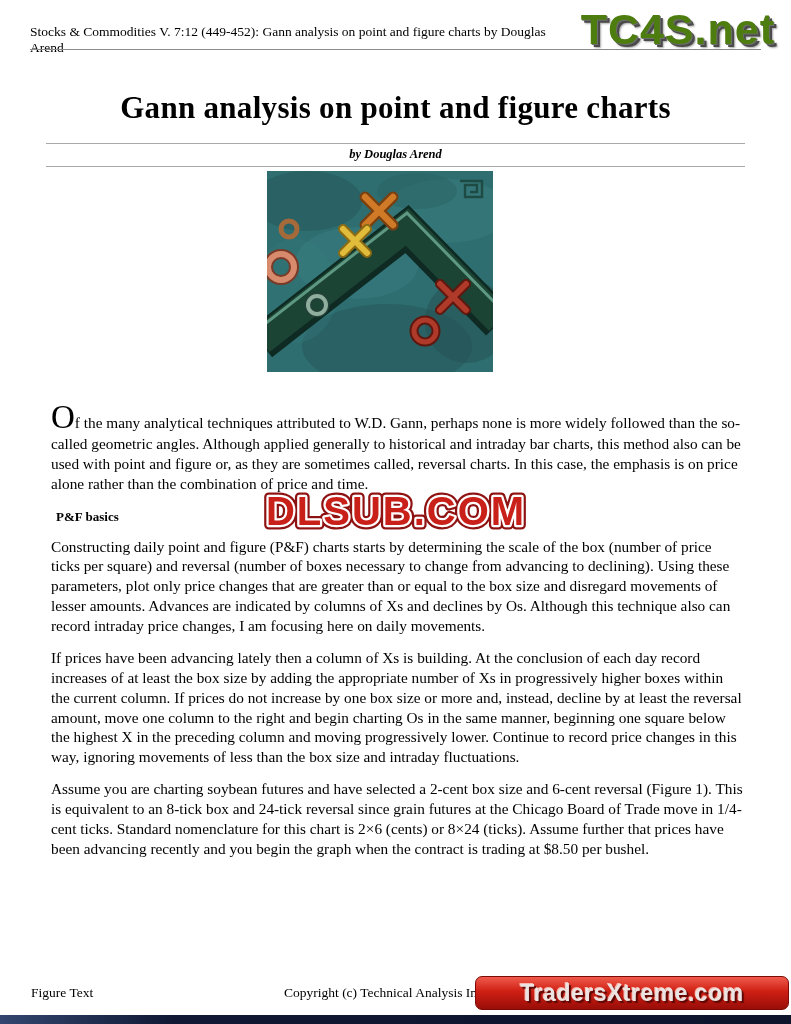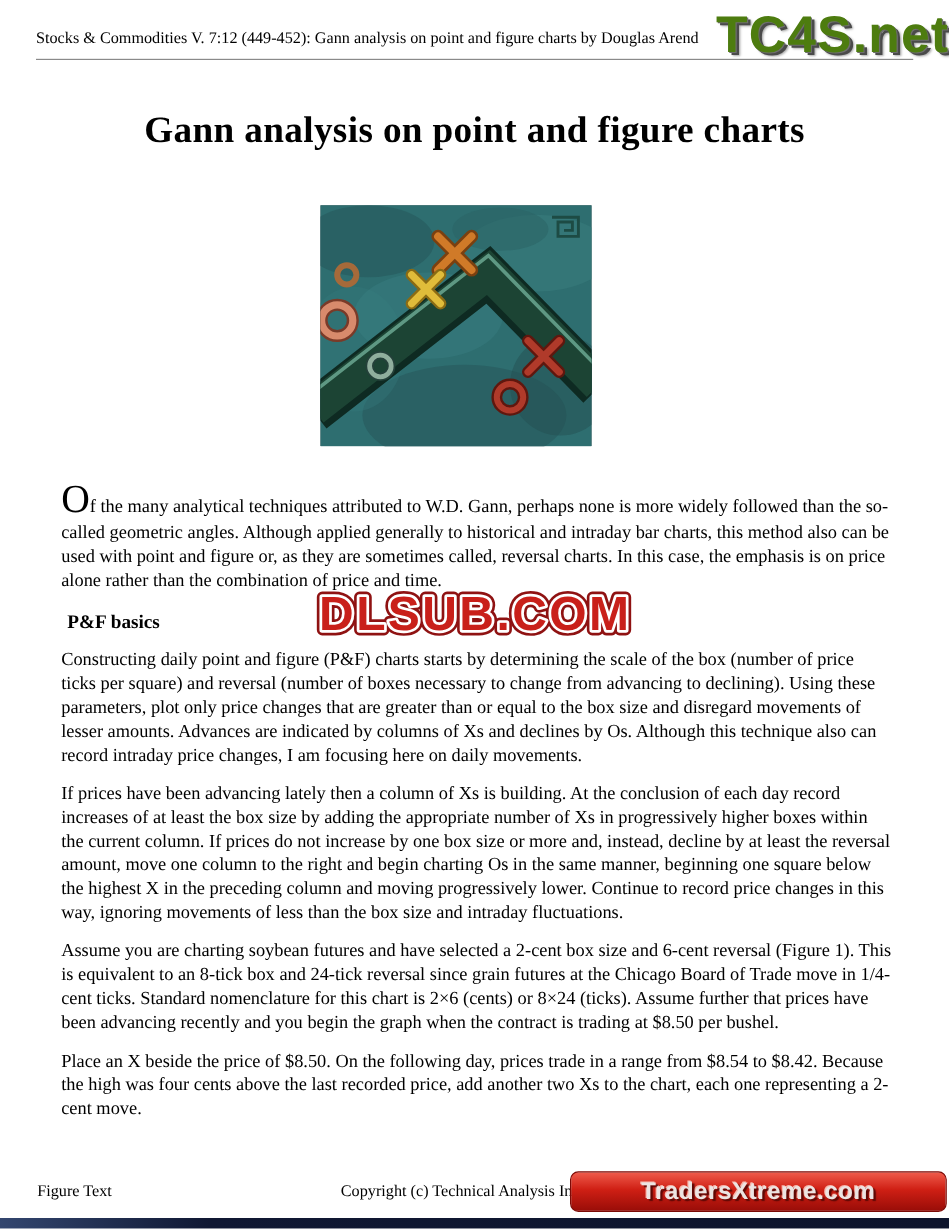--- a/index.html
+++ b/index.html
@@ -3,22 +3,22 @@
 <meta charset="utf-8">
 <style>
   html,body { margin:0; padding:0; background:#e8e8e8; }
   .page {
     position:relative; width:791px; height:1024px; margin:0 auto;
     background:#ffffff; overflow:hidden;
     font-family:"Liberation Serif", serif; color:#000;
   }
 
   
-  .header { position:absolute; top:8px; left:30px; right:0;
-    display:flex; justify-content:space-between; align-items:flex-start;text-align:right; }
+  .header { position:absolute; top:8px; left:30px; right:16px;
+    display:flex; justify-content:space-between; align-items:flex-start; }
   .citation { font-size:13.5px; margin-top:16px; }
   .logo {
     font-family:"Liberation Sans", sans-serif; font-weight:bold;
     font-size:43px; line-height:1; color:#4d7c0f; letter-spacing:1px;
     text-shadow:1px 1px 0 #6e6e6e, 3px 3px 0 #4a4a4a, 4px 4px 2px rgba(0,0,0,.35);
   }
   .header-rule { position:absolute; top:49px; left:30px; right:30px;
     border-top:1px solid #8a8a8a; }
 
   
@@ -31,57 +31,58 @@
 
   
   .artwork { position:absolute; top:171px; left:267px; width:226px; height:201px;
     box-shadow:0 0 0 1px #3a5f60 inset; }
 
   
   .content { position:absolute; top:390px; left:51px; width:692px;
     font-size:15.3px; line-height:1.3; }
   .content p { margin:11px 0 12px; }
   .dropcap { font-size:33px; line-height:1; font-weight:normal; }
-  .section-heading { font-weight:bold; font-size:16px; margin:15px 0 2px 5px; }
+  .section-heading { font-weight:bold; font-size:13px; margin:15px 0 2px 5px; }
 
   
   .watermark { position:absolute; top:484px; left:50%; transform:translateX(-50%); }
   .watermark text {
     font-family:"Liberation Sans", sans-serif; font-weight:bold;
     font-size:40px; letter-spacing:2px;
   }
 
   
   .footer-article { position:absolute; left:31px; top:985px; font-size:13.5px; }
   .footer-copy { position:absolute; left:284px; top:985px; font-size:13.5px; }
   .banner {
     position:absolute; right:2px; top:976px; width:312px; height:32px;
     background:linear-gradient(180deg,#ef5b4b 0%, #cf1f14 45%, #990d08 100%);
     border-radius:7px; border:1px solid #7c0a06;
     display:flex; align-items:center; justify-content:center;
     font-family:"Liberation Sans", sans-serif; font-weight:bold;
-    font-size:20px; color:#ece4e2; letter-spacing:.5px;
+    font-size:23px; color:#ece4e2; letter-spacing:.5px;
     text-shadow:2px 2px 1px #5c0805, -1px -1px 0 #f8b8ad;
   }
   .bottom-strip { position:absolute; bottom:0; left:0; right:0; height:9px;
     background:linear-gradient(90deg,#33466f 0%, #101833 22%, #0d142c 100%); }
 </style>
 </head>
 <body>
 
 <div class="page">
 
   <div class="header">
     <div class="citation">Stocks &amp; Commodities V. 7:12 (449-452): Gann analysis on point and figure charts by Douglas Arend</div>
     <div class="logo">TC4S.net</div>
   </div>
   <div class="header-rule"></div>
 
   <div class="title">Gann analysis on point and figure charts</div>
 
+  <div class="byline-wrap">by Douglas Arend</div>
 
   <div class="artwork">
     <svg width="226" height="201" viewBox="0 0 226 201">
       <rect width="226" height="201" fill="#2e6e70"></rect>
       <ellipse cx="40" cy="30" rx="55" ry="30" fill="#27595c" opacity="0.6"></ellipse>
       <ellipse cx="180" cy="40" rx="62" ry="32" fill="#3a7e7e" opacity="0.5"></ellipse>
       <ellipse cx="120" cy="175" rx="85" ry="42" fill="#255457" opacity="0.5"></ellipse>
       <ellipse cx="28" cy="120" rx="42" ry="52" fill="#35777a" opacity="0.4"></ellipse>
       <ellipse cx="200" cy="150" rx="42" ry="42" fill="#234f52" opacity="0.5"></ellipse>
       <ellipse cx="90" cy="92" rx="62" ry="36" fill="#3c8486" opacity="0.35"></ellipse>
@@ -123,21 +124,20 @@
   </div>
 
   <div class="content">
     <p><span class="dropcap">O</span><span>f the many analytical techniques attributed to W.D. Gann, perhaps none is more widely followed than the so-called geometric angles. Although applied generally to historical and intraday bar charts, this method also can be used with point and figure or, as they are sometimes called, reversal charts. In this case, the emphasis is on price alone rather than the combination of price and time.</span></p>
 
     <div class="section-heading">P&amp;F basics</div>
 
     <p>Constructing daily point and figure (P&amp;F) charts starts by determining the scale of the box (number of price ticks per square) and reversal (number of boxes necessary to change from advancing to declining). Using these parameters, plot only price changes that are greater than or equal to the box size and disregard movements of lesser amounts. Advances are indicated by columns of Xs and declines by Os. Although this technique also can record intraday price changes, I am focusing here on daily movements.</p>
     <p>If prices have been advancing lately then a column of Xs is building. At the conclusion of each day record increases of at least the box size by adding the appropriate number of Xs in progressively higher boxes within the current column. If prices do not increase by one box size or more and, instead, decline by at least the reversal amount, move one column to the right and begin charting Os in the same manner, beginning one square below the highest X in the preceding column and moving progressively lower. Continue to record price changes in this way, ignoring movements of less than the box size and intraday fluctuations.</p>
     <p>Assume you are charting soybean futures and have selected a 2-cent box size and 6-cent reversal (Figure 1). This is equivalent to an 8-tick box and 24-tick reversal since grain futures at the Chicago Board of Trade move in 1/4-cent ticks. Standard nomenclature for this chart is 2×6 (cents) or 8×24 (ticks). Assume further that prices have been advancing recently and you begin the graph when the contract is trading at $8.50 per bushel.</p>
-    <p>Place an X beside the price of $8.50. On the following day, prices trade in a range from $8.54 to $8.42. Because the high was four cents above the last recorded price, add another two Xs to the chart, each one representing a 2-cent move.</p>
   </div>
 
   <svg class="watermark" width="330" height="52" viewBox="0 0 330 52">
     <text x="165" y="41" text-anchor="middle" fill="none" stroke="#8f1212" stroke-width="9" stroke-linejoin="round">DLSUB.COM</text>
     <text x="165" y="41" text-anchor="middle" fill="none" stroke="#ffffff" stroke-width="4.5" stroke-linejoin="round">DLSUB.COM</text>
     <text x="165" y="41" text-anchor="middle" fill="#c9201a">DLSUB.COM</text>
   </svg>
 
   <div class="footer-article">Figure Text</div>
   <div class="footer-copy">Copyright (c) Technical Analysis Inc.</div>

